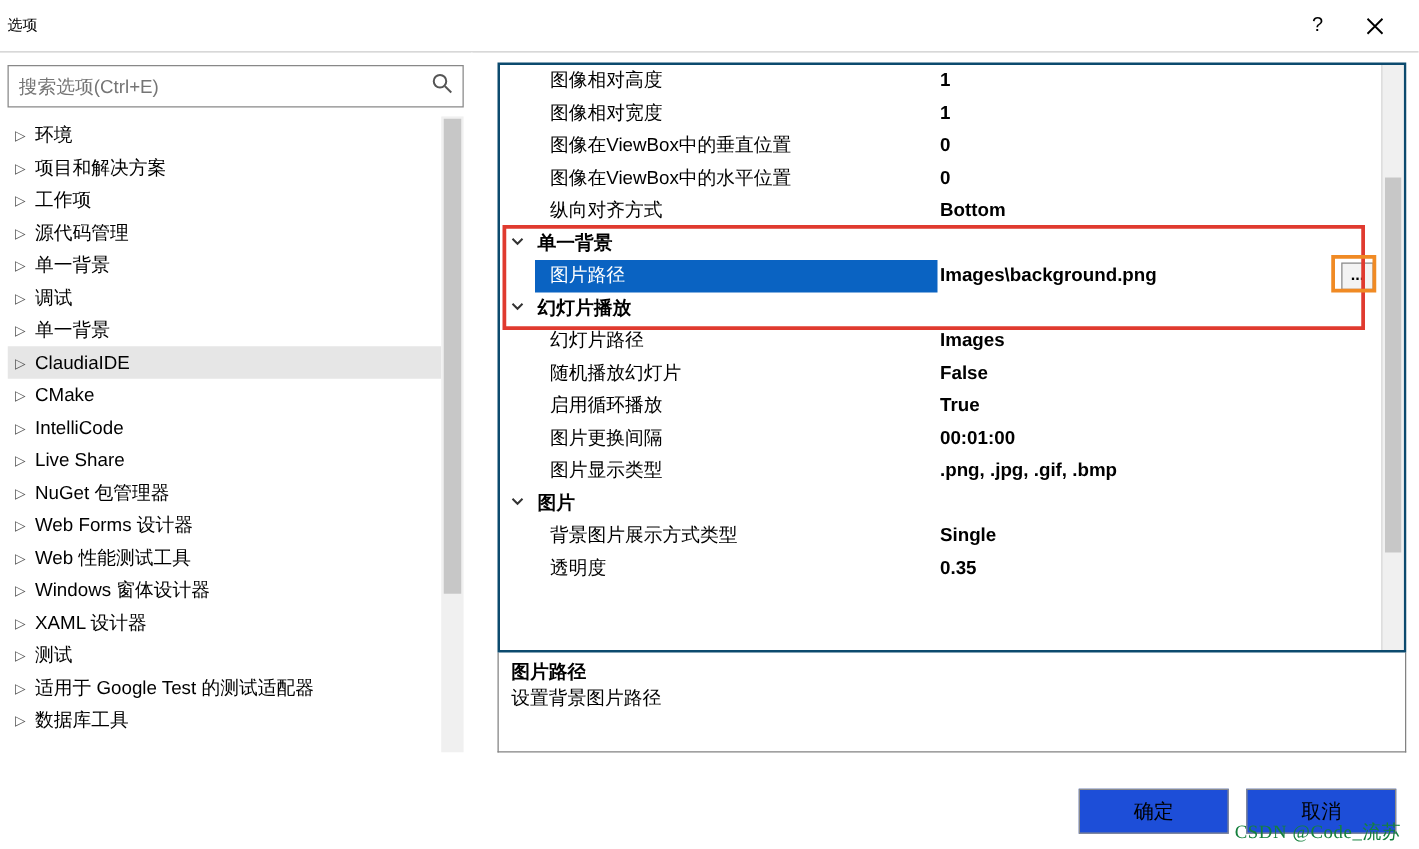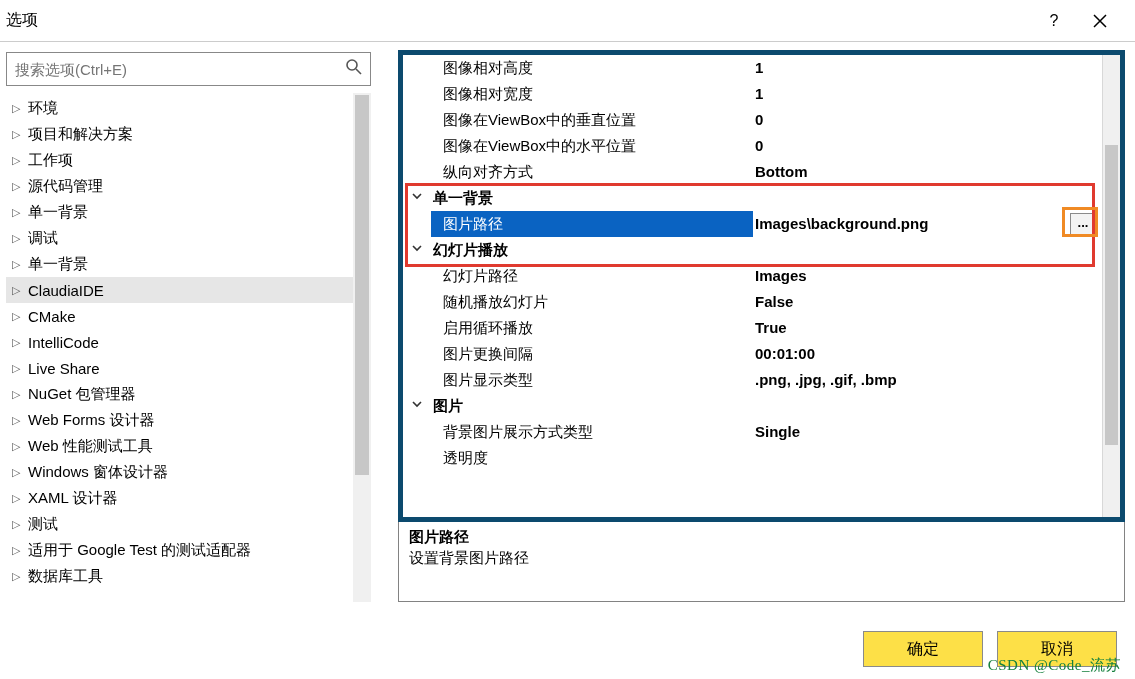--- a/index.html
+++ b/index.html
@@ -14,21 +14,21 @@
     overflow: hidden;
     position: relative;
   }
   .titlebar {
     height: 42px;
     display: flex;
     align-items: center;
     padding: 0 12px 0 6px;
     border-bottom: 1px solid #ccc;
   }
-  .titlebar .title { flex: 0 0 auto; font-size: 16px; }
+  .titlebar .title { flex: 0 0 auto; font-size: 12px; }
   .titlebar .spacer { flex: 1; }
   .titlebar .tbtn {
     width: 46px; height: 42px;
     display: flex; align-items: center; justify-content: center;
     font-size: 16px;
   }
   .content {
     display: flex;
     height: 560px;
   }
@@ -101,21 +101,21 @@
   }
 
   .right-pane {
     flex: 1;
     display: flex;
     flex-direction: column;
     padding: 8px 10px 0 20px;
   }
   .grid-wrap {
     flex: 1;
-    border: 5px solid #0c4a6e;
+    border: 2px solid #0c4a6e;
     position: relative;
     overflow: hidden;
     padding-left: 47px;
   }
   .grid {
     position: absolute;
     top: 0; left: 0; right: 18px; bottom: 0;
     overflow: hidden;
   }
   .grid-scrollbar {
@@ -193,21 +193,21 @@
 
   .footer {
     position: absolute;
     bottom: 12px; right: 18px;
     display: flex;
     gap: 14px;
   }
   .dlg-btn {
     width: 120px; height: 36px;
     border: 1px solid #8a8a8a;
-    background: #fde047;
+    background: #1d4ed8;
     font-size: 16px;
     font-family: inherit;
   }
   .watermark {
     position: absolute;
     right: 14px; bottom: 4px;
     color: #15803d;
     font-size: 15px;
     letter-spacing: 0.5px;
     pointer-events: none;
@@ -403,20 +403,21 @@
             <span class="prop-label">图片</span>
           </div>
           <div class="row">
             <span class="expander"></span>
             <span class="prop-label indent1">背景图片展示方式类型</span>
             <span class="prop-value">Single</span>
           </div>
           <div class="row">
             <span class="expander"></span>
             <span class="prop-label indent1">透明度</span>
+            <span class="prop-value">0.35</span>
           </div>
         </div>
       <div class="grid-scrollbar">
         <div class="grid-thumb"></div>
       </div>
       <div class="highlight-red" style="left:2px; top:128px; width:690px; height:84px;"></div>
       <div class="highlight-orange" style="right:22px; top:152px; width:36px; height:30px;"></div>
     </div>
     <div class="desc-box">
       <div class="desc-title">图片路径</div>

